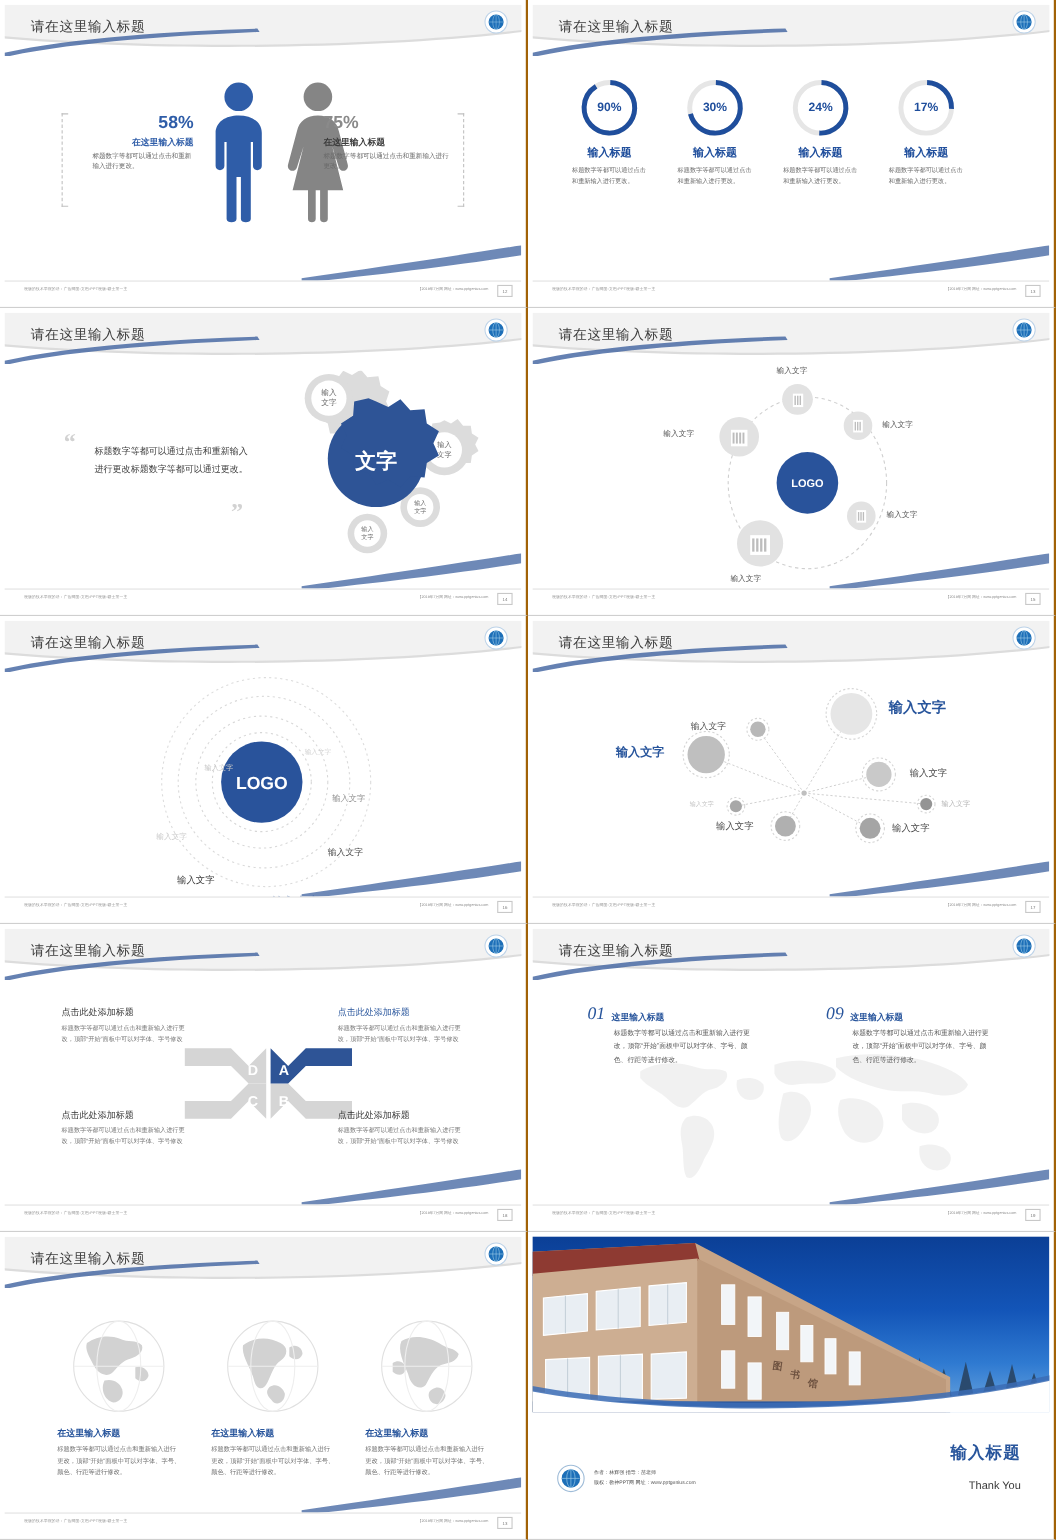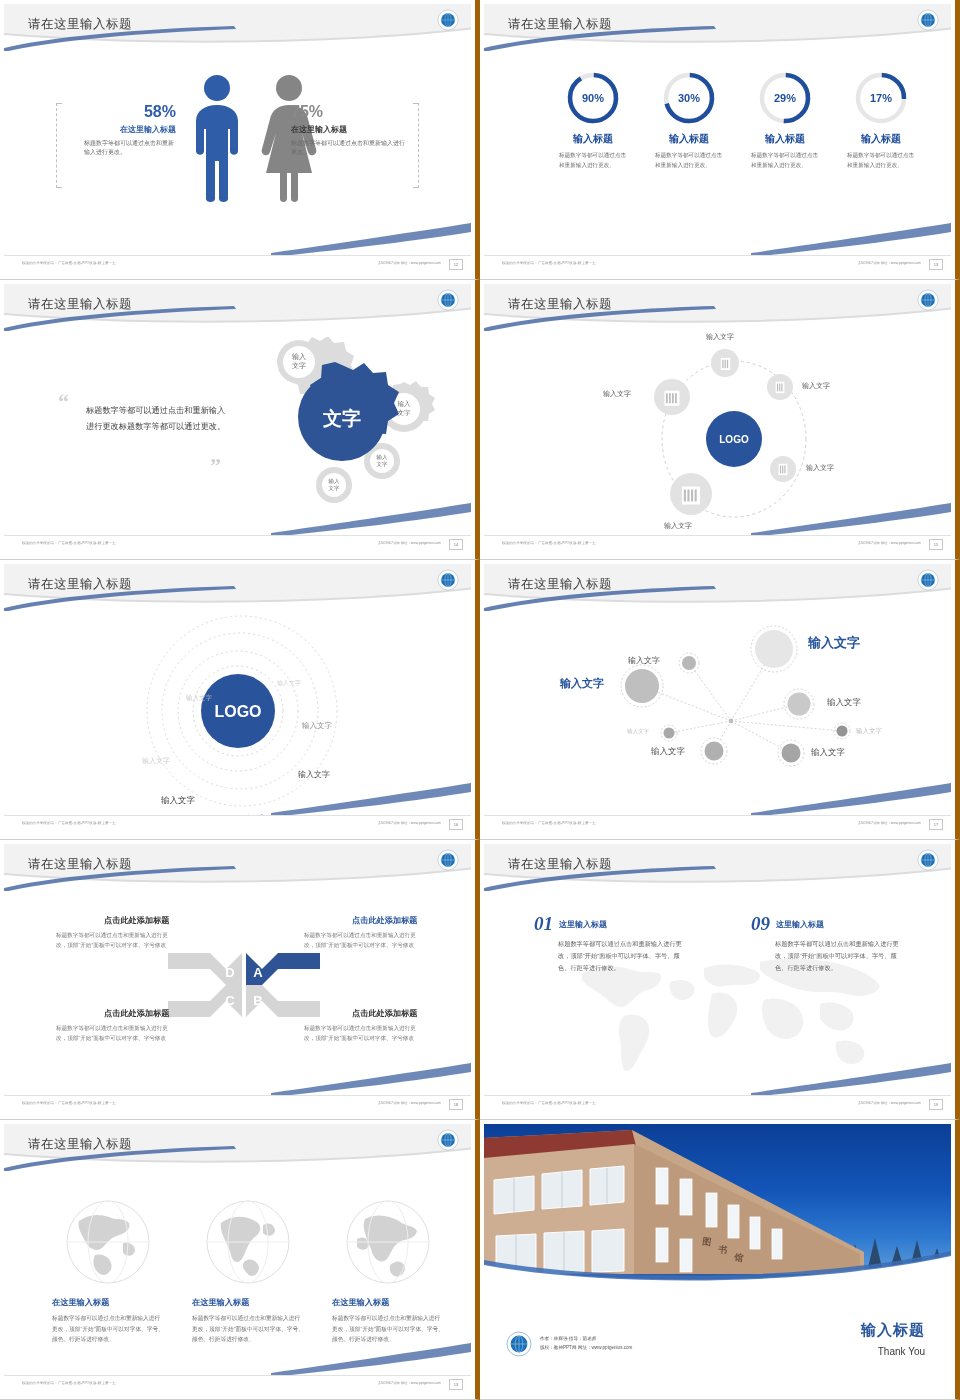--- a/index.html
+++ b/index.html
@@ -3,21 +3,21 @@
 <meta charset="utf-8">
 <style>
   * { box-sizing: border-box; margin: 0; padding: 0; }
   body {
     width: 960px; height: 1400px;
     background: #d8d8d8;
     font-family: "Liberation Sans", "DejaVu Sans", sans-serif;
     overflow: hidden;
   }
   .deck { display: grid; grid-template-columns: 480px 480px; grid-template-rows: repeat(5, 280px); width:960px; height:1400px; }
-  .slide { position: relative; width: 480px; height: 280px; background: #ffffff; overflow: hidden; border-right:5px solid #a16207; border-bottom:1px solid #cfcfcf; }
+  .slide { position: relative; width: 480px; height: 280px; background: #ffffff; overflow: hidden; border-right:2px solid #a16207; border-bottom:1px solid #cfcfcf; }
   .slide-inner { position:absolute; left:4px; top:4px; right:4px; bottom:4px; background:#fff; overflow:hidden; }
 
   
   .hdr { position:absolute; left:0; top:0; width:100%; height:47px; overflow:hidden; }
   .hdr svg { position:absolute; left:0; top:0; }
   .slide-title { position:absolute; left:24px; top:12px; font-size:12.5px; color:#3c3c3c; letter-spacing:.5px; z-index:4; font-family:"DejaVu Sans","Liberation Sans",sans-serif; }
   .logo-mark { position:absolute; right:12px; top:5px; width:22px; height:22px; z-index:5; }
 
   
   .ftr { position:absolute; left:0; bottom:0; width:100%; height:20px; border-top:1px solid #e2e2e2; background:#fff; }
@@ -28,50 +28,50 @@
 
   .body-area { position:absolute; left:0; top:47px; right:0; bottom:20px; }
 
   
   .s1-dash { position:absolute; border:1px dashed #c0c0c0; }
   .s1-num { font-size:16px; font-weight:bold; }
   .s1-head { font-size:8px; font-weight:bold; margin-top:3px; }
   .s1-desc { font-size:6px; color:#6a6a6a; line-height:1.55; margin-top:4px; }
 
   
-  .donut-wrap { position:absolute; top:20px; display:flex; justify-content:flex-end; left:22px; right:22px; }
+  .donut-wrap { position:absolute; top:20px; display:flex; justify-content:flex-start; left:22px; right:22px; }
   .donut-col { width:96px; text-align:center; }
   .donut { position:relative; width:54px; height:54px; margin:0 auto; }
   .donut .pct { position:absolute; inset:0; display:flex; align-items:center; justify-content:center; font-size:11px; font-weight:bold; color:#1f4e9c; }
   .donut-label { margin-top:7px; font-size:10px; font-weight:bold; color:#1f4e9c; }
   .donut-desc { margin-top:5px; font-size:5.6px; color:#6a6a6a; line-height:1.7; text-align:left; padding:0 14px; }
 
   
   .quote-mark { position:absolute; font-size:22px; color:#d2d2d2; font-family:"Liberation Serif",serif; font-weight:bold; }
   .s3-text { position:absolute; left:82px; top:72px; width:140px; font-size:8.2px; color:#404040; line-height:2.0; }
   .node-lbl { position:absolute; font-size:7px; color:#5a5a5a; white-space:nowrap; }
   .icon-bubble { position:absolute; border-radius:50%; background:#e2e2e2; display:flex; align-items:center; justify-content:center; }
 
   
-  .s7-h { font-size:8.2px; font-weight:bold; color:#333;margin-left:48px; }
+  .s7-h { font-size:8.2px; font-weight:normal; color:#333; }
   .s7-h.blue { color:#28559c; }
   .s7-p { font-size:5.6px; color:#767676; line-height:1.85; margin-top:4px; }
 
   
-  .bignum { font-size:19px; font-weight:bold; font-style:italic; color:#28559c; font-family:"Liberation Serif",serif; }
+  .bignum { font-size:16px; font-weight:normal; font-style:italic; color:#28559c; font-family:"Liberation Serif",serif; }
   .s8-h { font-size:8px; font-weight:bold; color:#28559c; }
   .s8-p { font-size:6.2px; color:#5b5b5b; line-height:1.9; margin-top:3px; }
 
   
   .s9-h { font-size:8.2px; font-weight:bold; color:#28559c; }
   .s9-p { font-size:5.7px; color:#6f6f6f; line-height:1.85; margin-top:5px; }
 
   
   .thanks-cn { font-size:15px; font-weight:bold; color:#28559c; letter-spacing:1px; text-align:right; }
-  .thanks-en { font-size:10px; color:#3a3a3a; text-align:right; margin-top:6px; }
+  .thanks-en { font-size:10px; color:#3a3a3a; text-align:right; margin-top:16px; }
   .credit { font-size:4.6px; color:#555; line-height:1.9; }
 </style>
 </head>
 <body>
 
 <div class="deck">
 
   <div class="slide">
       <div class="slide-inner">
     <div class="hdr">
@@ -158,21 +158,21 @@
                   <circle cx="27" cy="27" r="23" fill="none" stroke="#e6e6e6" stroke-width="4.5"></circle>
                   <circle cx="27" cy="27" r="23" fill="none" stroke="#1f4e9c" stroke-width="4.5" stroke-linecap="butt" stroke-dasharray="144.51" stroke-dashoffset="43.35" transform="rotate(-88 27 27)"></circle>
                 </svg><div class="pct">30%</div></div>
               <div class="donut-label">输入标题</div>
               <div class="donut-desc">标题数字等都可以通过点击和重新输入进行更改。</div>
             </div>
             <div class="donut-col">
               <div class="donut"><svg width="54" height="54" viewBox="0 0 54 54">
                   <circle cx="27" cy="27" r="23" fill="none" stroke="#e6e6e6" stroke-width="4.5"></circle>
                   <circle cx="27" cy="27" r="23" fill="none" stroke="#1f4e9c" stroke-width="4.5" stroke-linecap="butt" stroke-dasharray="144.51" stroke-dashoffset="72.26" transform="rotate(-88 27 27)"></circle>
-                </svg><div class="pct">29%</div></div>
+                </svg><div class="pct">24%</div></div>
               <div class="donut-label">输入标题</div>
               <div class="donut-desc">标题数字等都可以通过点击和重新输入进行更改。</div>
             </div>
             <div class="donut-col">
               <div class="donut"><svg width="54" height="54" viewBox="0 0 54 54">
                   <circle cx="27" cy="27" r="23" fill="none" stroke="#e6e6e6" stroke-width="4.5"></circle>
                   <circle cx="27" cy="27" r="23" fill="none" stroke="#1f4e9c" stroke-width="4.5" stroke-linecap="butt" stroke-dasharray="144.51" stroke-dashoffset="108.38" transform="rotate(-88 27 27)"></circle>
                 </svg><div class="pct">17%</div></div>
               <div class="donut-label">输入标题</div>
               <div class="donut-desc">标题数字等都可以通过点击和重新输入进行更改。</div>

